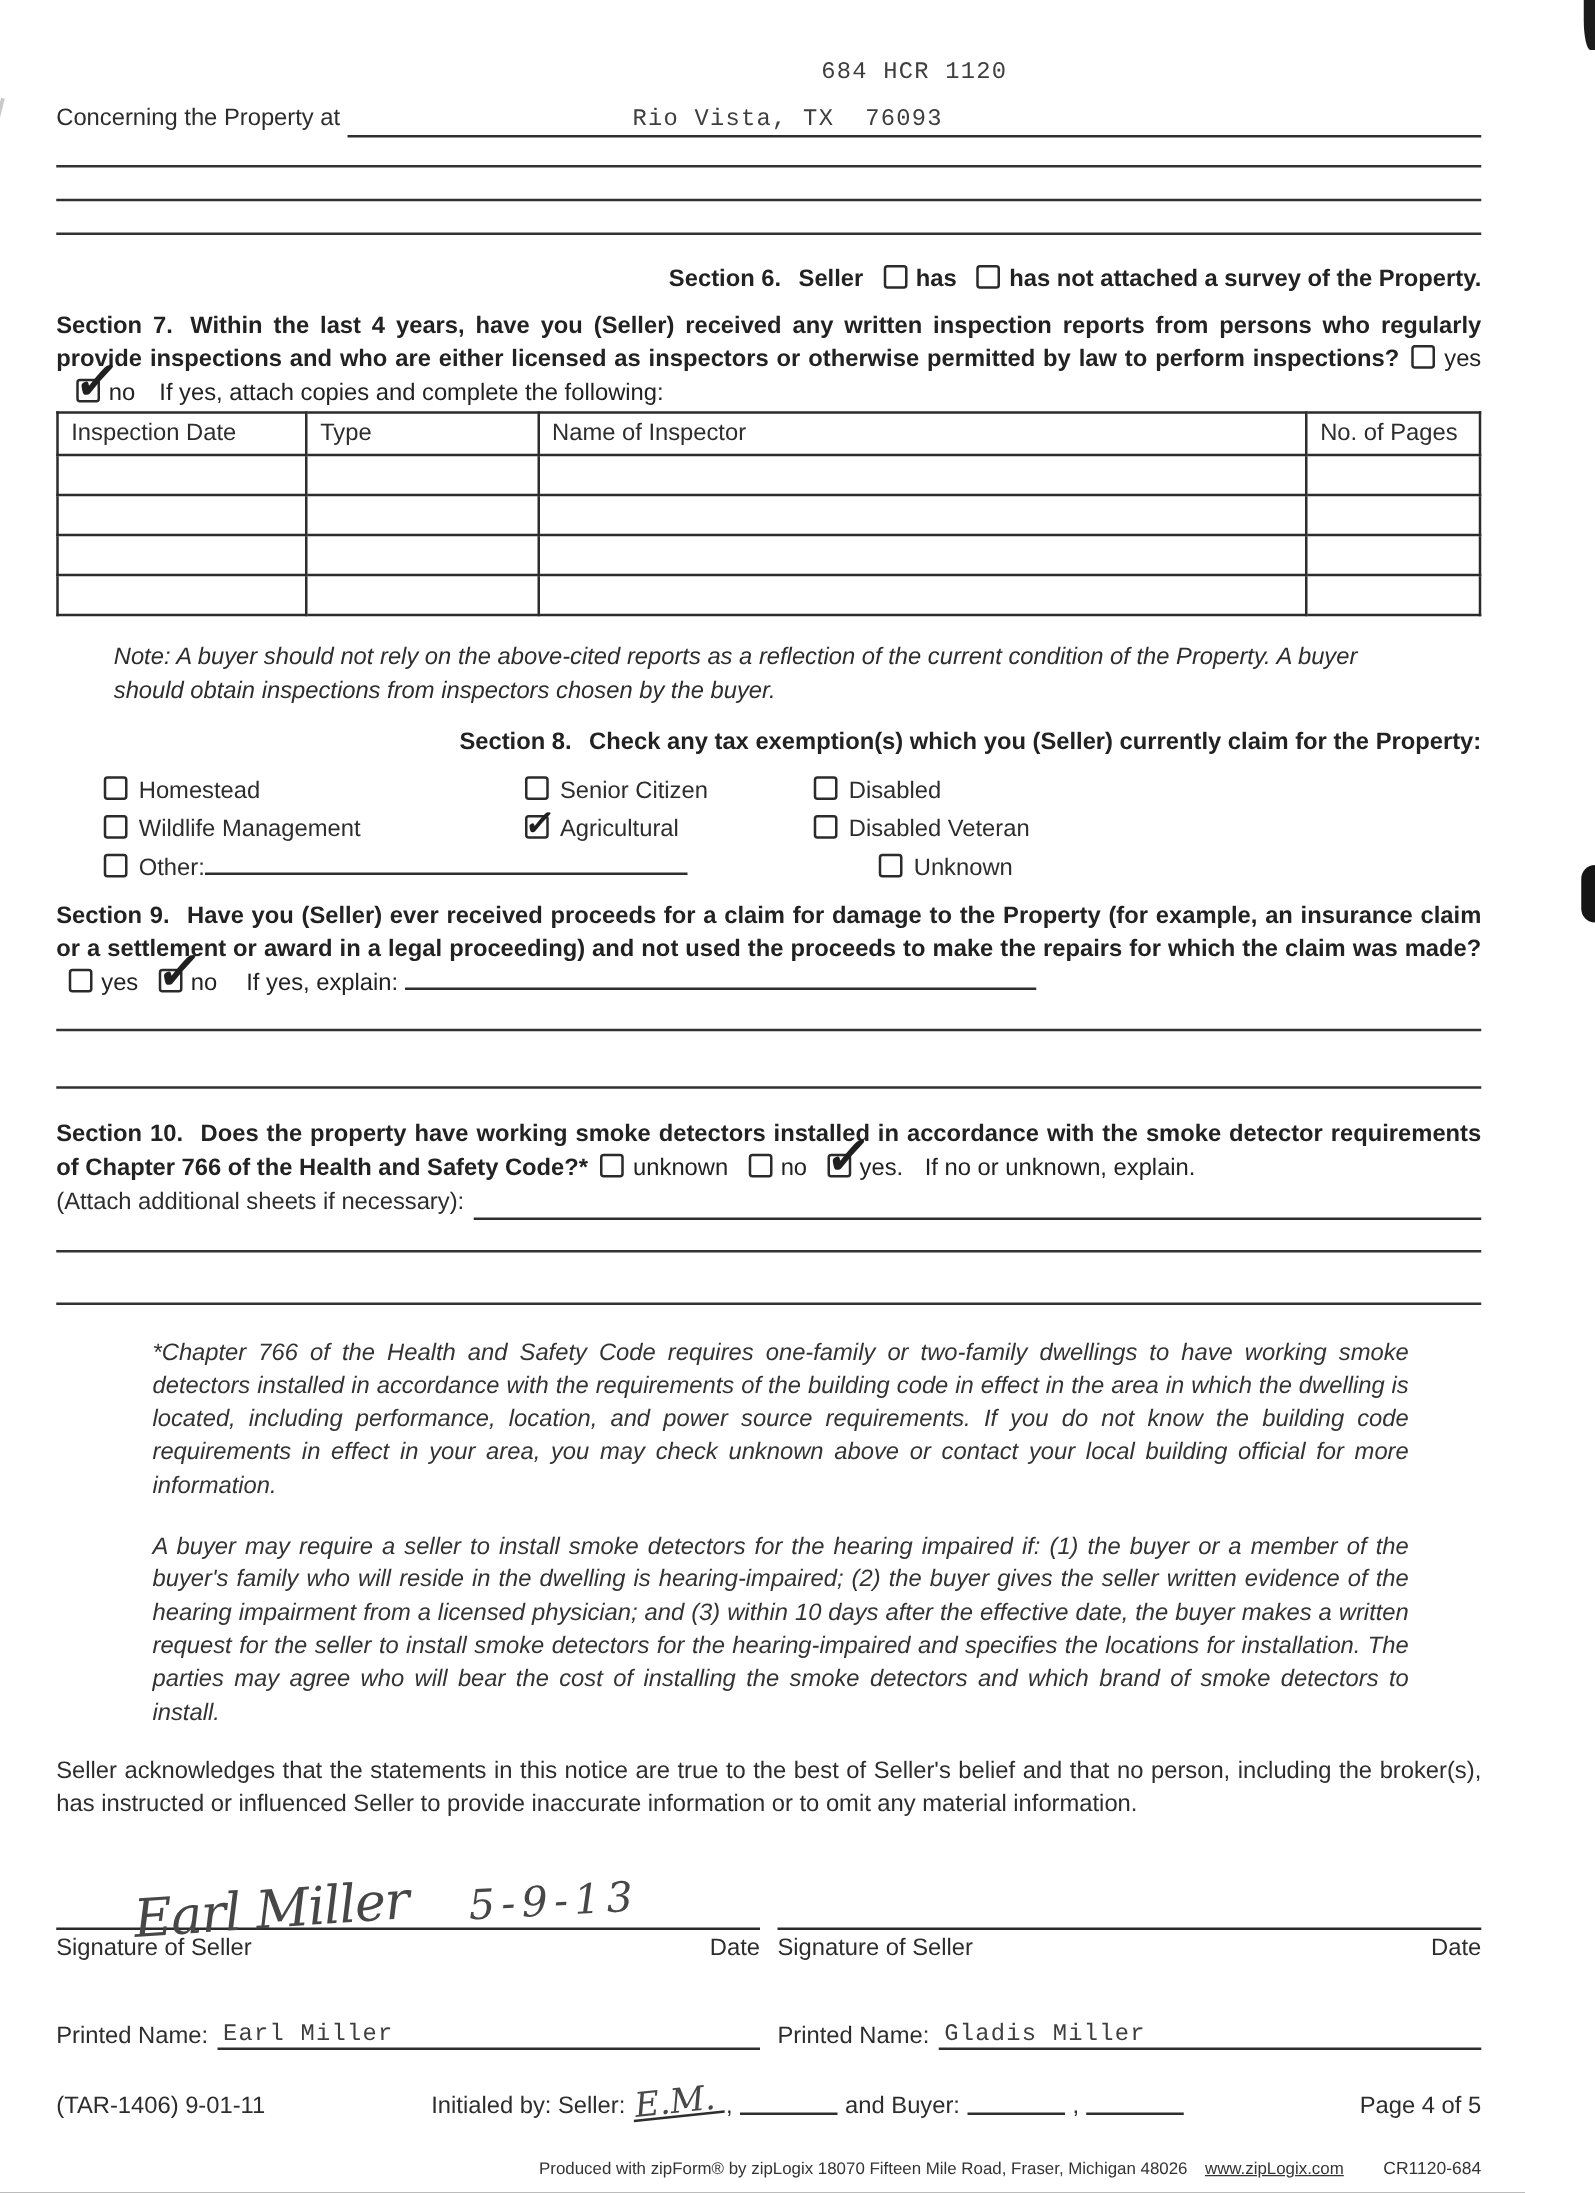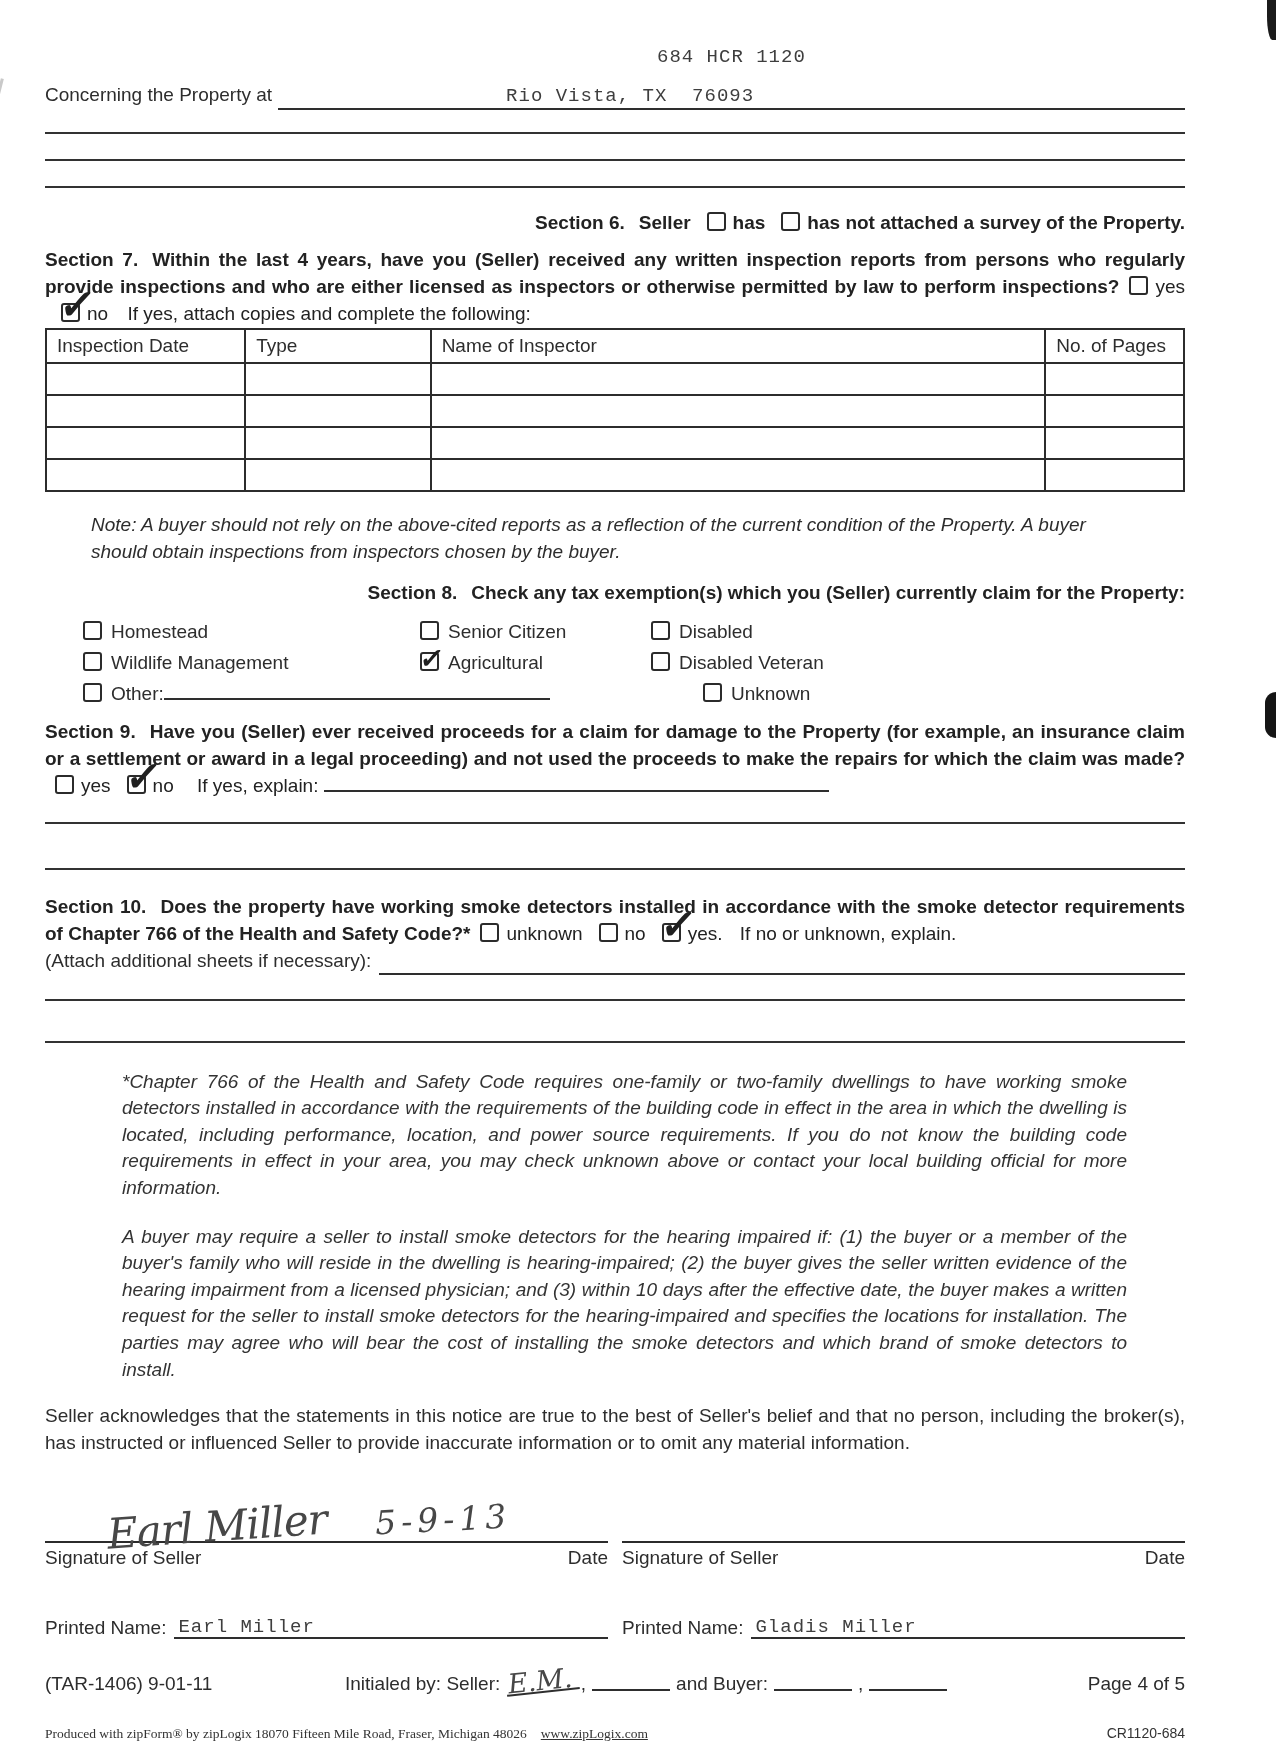--- a/index.html
+++ b/index.html
@@ -73,21 +73,21 @@
   .printed-fill{flex:1;border-bottom:2px solid #2e2e2e;height:24px;box-sizing:border-box;padding-left:4px;}
   
   .footrow{display:flex;align-items:flex-end;margin-top:34px;}
   .foot-code{width:300px;}
   .foot-init{flex:1;display:flex;align-items:flex-start;white-space:nowrap;}
   .init-script{display:inline-block;font-size:27px;transform:rotate(-6deg);margin:0 2px 0 6px;
                border-bottom:2px solid #2e2e2e;line-height:0.6;padding:0 6px 2px 2px;}
   .blank-sm{display:inline-block;width:78px;border-bottom:2px solid #2e2e2e;height:16px;margin:0 6px;}
   .foot-page{width:130px;text-align:right;}
   .produced{display:flex;align-items:baseline;margin-top:30px;font-size:13.5px;color:#333;}
-  .produced-mid{flex:1;text-align:left;font-family:Liberation Serif, serif;}
+  .produced-mid{flex:1;text-align:right;}
   .produced-link{text-decoration:underline;margin-left:14px;}
   .produced-code{width:110px;text-align:right;font-size:14px;}
   
   .art-tr{position:absolute;right:0;top:0;width:9px;height:40px;background:#1b1b1b;border-radius:0 0 0 60%;}
   .art-rblob{position:absolute;right:0;top:692px;width:11px;height:46px;background:#151515;border-radius:24px 0 0 24px;}
   .art-lfaint{position:absolute;left:-4px;top:78px;width:3px;height:40px;background:#c9c9c9;transform:rotate(14deg);}
 </style>
 </head>
 <body>
 

